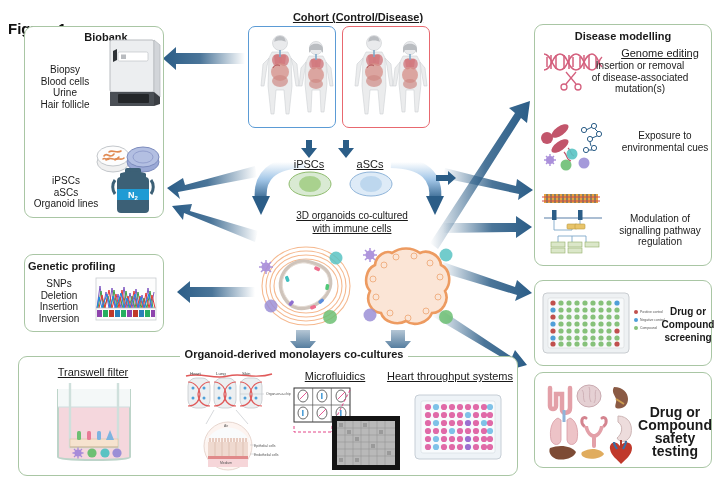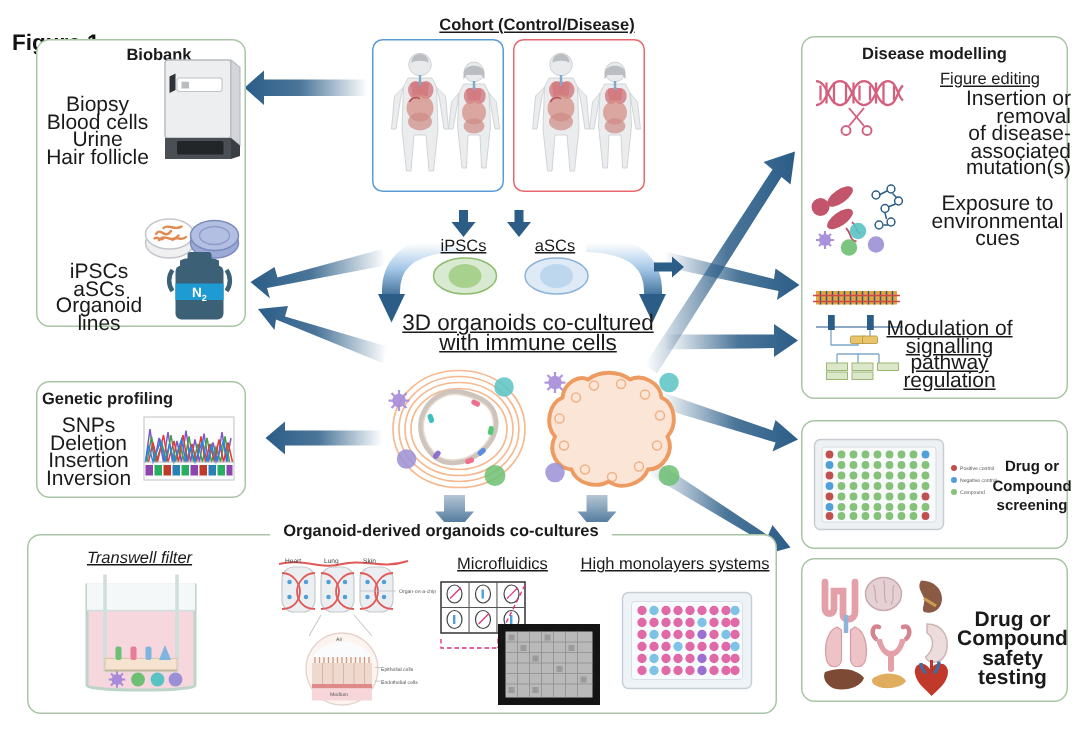--- a/index.html
+++ b/index.html
@@ -2,21 +2,21 @@
 <html><head>
 <meta charset="utf-8">
 <style>
   html,body{margin:0;padding:0;background:#ffffff;}
   body{width:720px;height:504px;position:relative;overflow:hidden;
        font-family:"Liberation Sans","DejaVu Sans",sans-serif;color:#1a1a1a;}
   .fig-label{position:absolute;left:8px;top:20px;font-size:15px;font-weight:bold;color:#111;}
   .panel{position:absolute;border:1.1px solid #a9c6a4;border-radius:9px;background:#fff;box-sizing:border-box;}
   .panel-title{position:absolute;font-size:11px;font-weight:bold;text-align:center;white-space:nowrap;}
   .ul-title{text-decoration:underline;}
-  .txt{position:absolute;font-size:14px;line-height:11.5px;text-align:center;white-space:pre-line;}
+  .txt{position:absolute;font-size:10px;line-height:11.5px;text-align:center;white-space:pre-line;}
   svg{overflow:visible;}
   .arrow-layer{position:absolute;left:0;top:0;width:720px;height:504px;pointer-events:none;}
   .cohort-box{position:absolute;border-radius:7px;box-sizing:border-box;background:#fff;}
   .tiny{font-size:3.4px;color:#555;position:absolute;white-space:nowrap;}
   .tiny5{font-size:4.4px;color:#444;position:absolute;white-space:nowrap;}
 </style>
 </head>
 <body>
 
 <div class="fig-label">Figure 1</div>
@@ -231,21 +231,21 @@
 
 <svg style="position:absolute;left:288px;top:171px;" width="44" height="26" viewBox="0 0 44 26">
   <ellipse cx="22" cy="13" rx="21" ry="12" fill="#d9ead3" stroke="#8fbc6e" stroke-width="1"></ellipse>
   <ellipse cx="22" cy="13" rx="11" ry="8" fill="#a9d18e"></ellipse>
 </svg>
 <svg style="position:absolute;left:349px;top:171px;" width="44" height="26" viewBox="0 0 44 26">
   <ellipse cx="22" cy="13" rx="21" ry="12" fill="#deebf7" stroke="#8fb4d9" stroke-width="1"></ellipse>
   <ellipse cx="22" cy="13" rx="11" ry="8" fill="#bdd7ee"></ellipse>
 </svg>
 
-<div class="txt ul-title" style="left:267px;top:209px;width:170px;font-size:15px;line-height:13px;">3D organoids co-cultured
+<div class="txt ul-title" style="left:267px;top:209px;width:170px;font-size:10px;line-height:13px;">3D organoids co-cultured
 with immune cells</div>
 
 <svg style="position:absolute;left:258px;top:243px;" width="96" height="86" viewBox="0 0 96 86">
   <g fill="none" stroke="#f4b183" stroke-width="1.1" opacity="0.9">
     <path d="M48,4 C74,4 92,22 92,43 C92,64 74,82 48,82 C22,82 4,64 4,43 C4,22 22,4 48,4"></path>
     <path d="M48,8 C71,8 88,24 88,43 C88,62 71,78 48,78 C25,78 8,62 8,43 C8,24 25,8 48,8"></path>
     <path d="M48,12 C69,12 84,26 84,43 C84,60 69,74 48,74 C27,74 12,60 12,43 C12,26 27,12 48,12"></path>
     <path d="M48,16 C66,16 80,28 80,43 C80,58 66,70 48,70 C30,70 16,58 16,43 C16,28 30,16 48,16"></path>
   </g>
   <path d="M48,20 C58,22 68,26 70,34 C73,43 68,52 60,58 C52,64 40,66 33,60 C25,53 22,42 26,33 C30,24 39,19 48,20 Z" fill="none" stroke="#cfc4bb" stroke-width="7" stroke-linejoin="round"></path>
@@ -305,22 +305,22 @@
     <path d="M7,9 L7,19 M11,7 L11,21 M16,7 L16,21 M24,7 L24,21 M29,7 L29,21 M33,9 L33,19 M40,9 L40,19 M44,7 L44,21 M49,7 L49,21 M56,9 L56,19"></path>
   </g>
   <g stroke="#d4607e" stroke-width="1.3" fill="none">
     <path d="M26,24 L36,36"></path>
       <path d="M36,24 L26,36"></path>
     <circle cx="24" cy="39" r="3"></circle>
       <circle cx="38" cy="39" r="3"></circle>
   </g>
 </svg>
 
-<div class="panel-title ul-title" style="left:608px;top:47px;width:104px;font-weight:normal;">Figure editing</div>
-<div class="txt" style="left:602px;top:60px;width:112px;text-align:right;">Insertion or removal
+<div class="panel-title ul-title" style="left:608px;top:47px;width:104px;font-weight:normal;">Genome editing</div>
+<div class="txt" style="left:584px;top:60px;width:112px;">Insertion or removal
 of disease-associated
 mutation(s)</div>
 
 <svg style="position:absolute;left:538px;top:120px;" width="80" height="50" viewBox="0 0 80 50">
   <g>
     <circle cx="9" cy="18" r="6" fill="#c2556b"></circle>
     <ellipse cx="22" cy="11" rx="10" ry="4.5" fill="#c2556b" transform="rotate(-35 22 11)"></ellipse>
     <ellipse cx="22" cy="26" rx="10" ry="4.5" fill="#c2556b" transform="rotate(-35 22 26)"></ellipse>
     <path d="M30,28 C34,31 32,35 36,36" stroke="#c2556b" stroke-width="1.2" fill="none"></path>
     <path d="M26,32 C30,36 28,40 33,41" stroke="#c2556b" stroke-width="1.2" fill="none"></path>
@@ -370,21 +370,21 @@
   </g>
   <g fill="#dbe7c9" stroke="#94b06a" stroke-width="0.6">
     <rect x="9" y="50" width="14" height="5"></rect>
       <rect x="9" y="56" width="14" height="5"></rect>
     <rect x="26" y="50" width="14" height="5"></rect>
       <rect x="26" y="56" width="14" height="5"></rect>
     <rect x="43" y="50" width="14" height="5"></rect>
   </g>
 </svg>
 
-<div class="txt" style="left:581px;top:213px;width:104px;text-decoration:underline;">Modulation of
+<div class="txt" style="left:608px;top:213px;width:104px;">Modulation of
 signalling pathway
 regulation</div>
 
 <div class="panel" style="left:534px;top:280px;width:178px;height:86px;"></div>
 
 <svg style="position:absolute;left:542px;top:292px;" width="88" height="62" viewBox="0 0 88 62">
   <rect x="1" y="1" width="86" height="60" rx="4" fill="#eef1f3" stroke="#c9cdd1" stroke-width="1"></rect>
   <rect x="6" y="6" width="76" height="50" rx="2" fill="#f7f9fa" stroke="#d6d9dc" stroke-width="0.6"></rect>
   <g id="wells"></g>
 </svg>
@@ -516,23 +516,23 @@
     <path d="M6,2 C6,6 8,7 9,9" stroke="#3a6ea5" stroke-width="2.2" fill="none"></path>
     <path d="M18,1 C18,5 16,7 15,9" stroke="#3a6ea5" stroke-width="2.2" fill="none"></path>
     <path d="M13,0 C13,4 13,6 13,8" stroke="#b03a2e" stroke-width="2" fill="none"></path>
   </g>
 </svg>
 
 <div class="txt" style="left:634px;top:406px;width:82px;font-weight:bold;font-size:14px;line-height:13px;">Drug or Compound
 safety testing</div>
 
 <div class="panel" style="left:18px;top:356px;width:500px;height:120px;"></div>
-<div class="panel-title" style="left:180px;top:348px;width:220px;background:#fff;padding:0 4px;">Organoid-derived organoids co-cultures</div>
-
-<div class="panel-title ul-title" style="left:38px;top:366px;width:110px;font-weight:normal;font-style:italic;">Transwell filter</div>
+<div class="panel-title" style="left:180px;top:348px;width:220px;background:#fff;padding:0 4px;">Organoid-derived monolayers co-cultures</div>
+
+<div class="panel-title ul-title" style="left:38px;top:366px;width:110px;font-weight:normal;">Transwell filter</div>
 
 <svg style="position:absolute;left:48px;top:381px;" width="92" height="84" viewBox="0 0 92 84">
   <path d="M10,8 L10,76 C10,80 82,80 82,76 L82,8" fill="#f5d7dd" stroke="#bdd4c9" stroke-width="2"></path>
   <path d="M10,8 L10,26 L82,26 L82,8" fill="#f4f8f8" stroke="none"></path>
   <line x1="10" y1="26" x2="82" y2="26" stroke="#cfdfe0" stroke-width="1"></line>
   <path d="M22,2 L22,66 L70,66 L70,2" fill="none" stroke="#cfe0dc" stroke-width="2.4"></path>
   <rect x="22" y="58" width="48" height="8" fill="#f6e3cf" stroke="#dec4a6" stroke-width="0.7"></rect>
   <line x1="22" y1="66" x2="70" y2="66" stroke="#c7b59b" stroke-width="1.2"></line>
   <g>
     <rect x="29" y="50" width="4" height="9" rx="1.5" fill="#6dbf73"></rect>
@@ -675,21 +675,21 @@
       <rect x="71" y="37" width="4" height="4"></rect>
         <rect x="79" y="58" width="4" height="4"></rect>
         <rect x="87" y="44" width="4" height="4"></rect>
       <rect x="95" y="65" width="4" height="4"></rect>
         <rect x="47" y="72" width="4" height="4"></rect>
         <rect x="63" y="72" width="4" height="4"></rect>
     </g>
   </g>
 </svg>
 
-<div class="panel-title ul-title" style="left:386px;top:370px;width:128px;font-weight:normal;">High monolayers systems</div>
+<div class="panel-title ul-title" style="left:386px;top:370px;width:128px;font-weight:normal;">Heart throughput systems</div>
 
 <svg style="position:absolute;left:414px;top:394px;" width="88" height="66" viewBox="0 0 88 66">
   <rect x="1" y="1" width="86" height="64" rx="4" fill="#eef3f7" stroke="#c6ced6" stroke-width="1"></rect>
   <rect x="7" y="7" width="74" height="52" rx="2" fill="#f8fbfd" stroke="#d4dbe1" stroke-width="0.6"></rect>
   <g>
     <circle cx="14" cy="13" r="3.1" fill="#e06aa8"></circle>
       <circle cx="22" cy="13" r="3.1" fill="#7fc2e8"></circle>
       <circle cx="30" cy="13" r="3.1" fill="#e06aa8"></circle>
       <circle cx="38" cy="13" r="3.1" fill="#e06aa8"></circle>
       <circle cx="46" cy="13" r="3.1" fill="#e06aa8"></circle>

